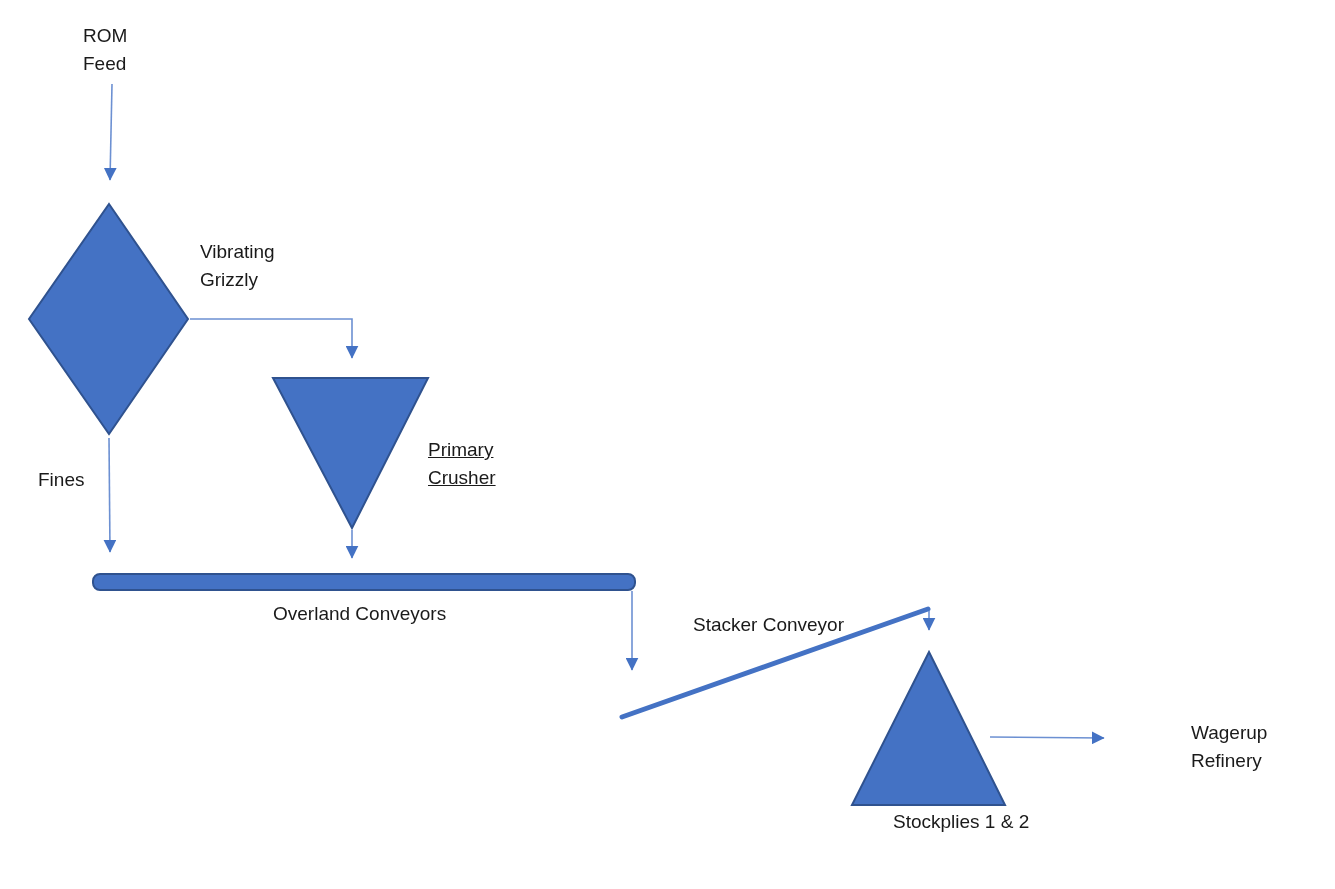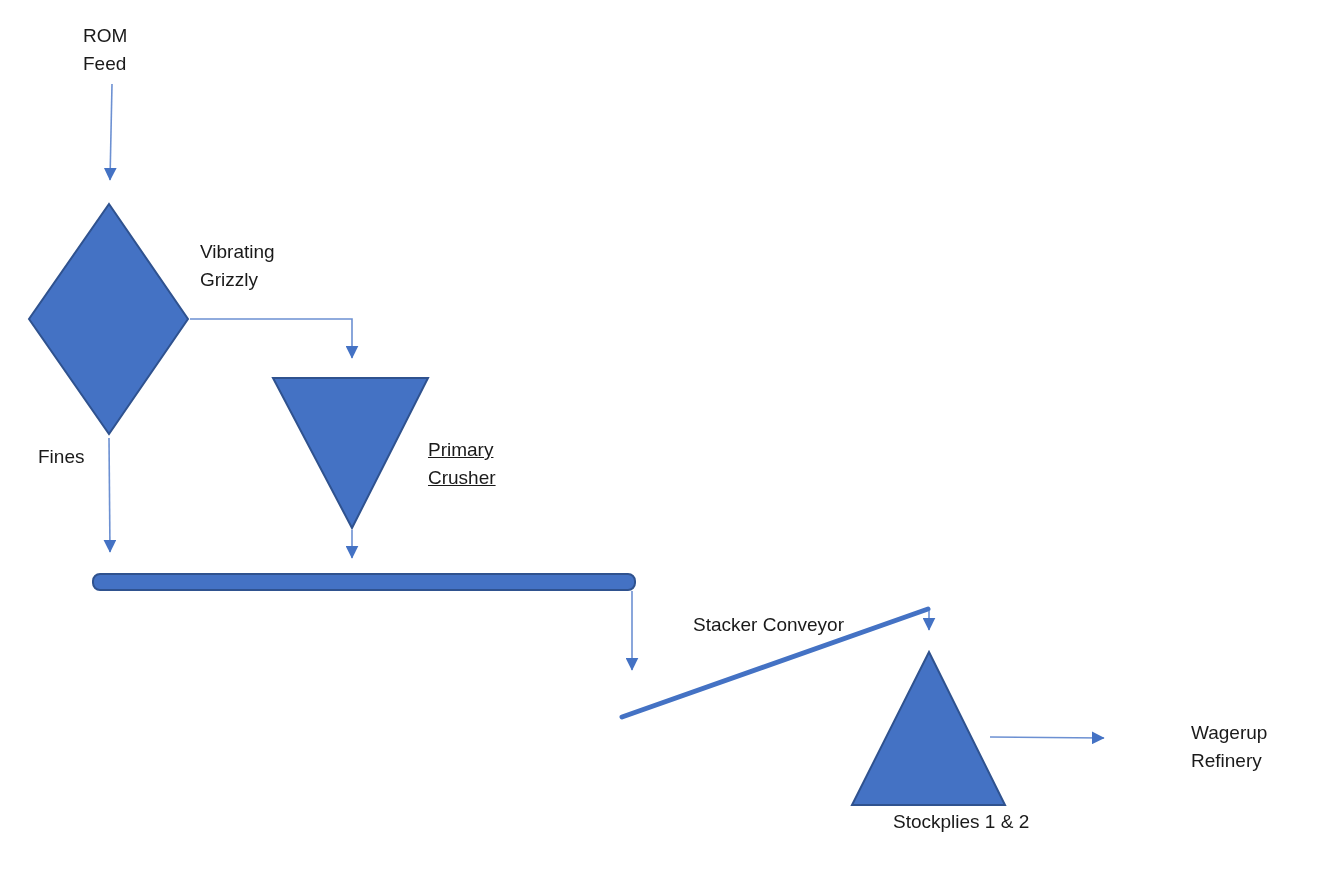--- a/index.html
+++ b/index.html
@@ -67,22 +67,23 @@
 
   <div class="label" style="left:83px; top:22px;">ROM
 Feed</div>
 
   <div class="label" style="left:168px; top:238px;margin-left:32px;">Vibrating
 Grizzly</div>
 
   <div class="label" style="left:428px; top:436px;text-decoration:underline;">Primary
 Crusher</div>
 
-  <div class="label" style="left:38px; top:443px;">Fines</div>
+  <div class="label" style="left:38px; top:466px;">Fines</div>
 
+  <div class="label" style="left:273px; top:600px;">Overland Conveyors</div>
 
   <div class="label" style="left:693px; top:611px;">Stacker Conveyor</div>
 
   <div class="label" style="left:893px; top:808px;">Stockplies 1 &amp; 2</div>
 
   <div class="label" style="left:1191px; top:719px;">Wagerup
 Refinery</div>
 
 </div>
 

